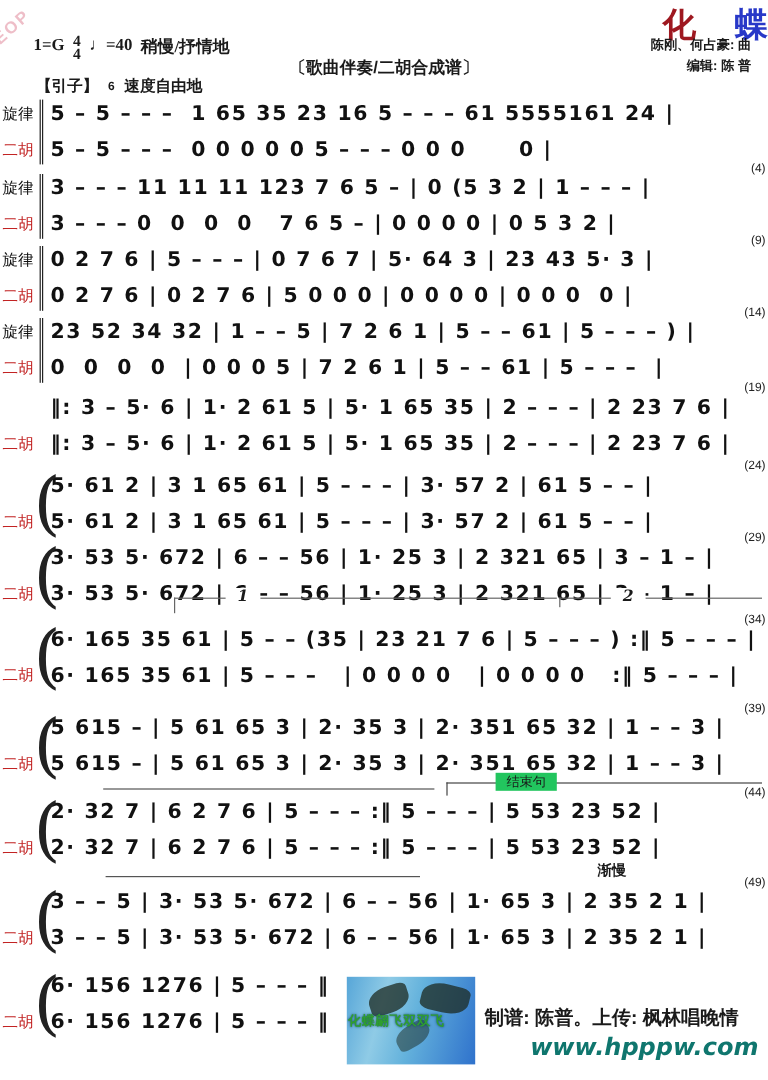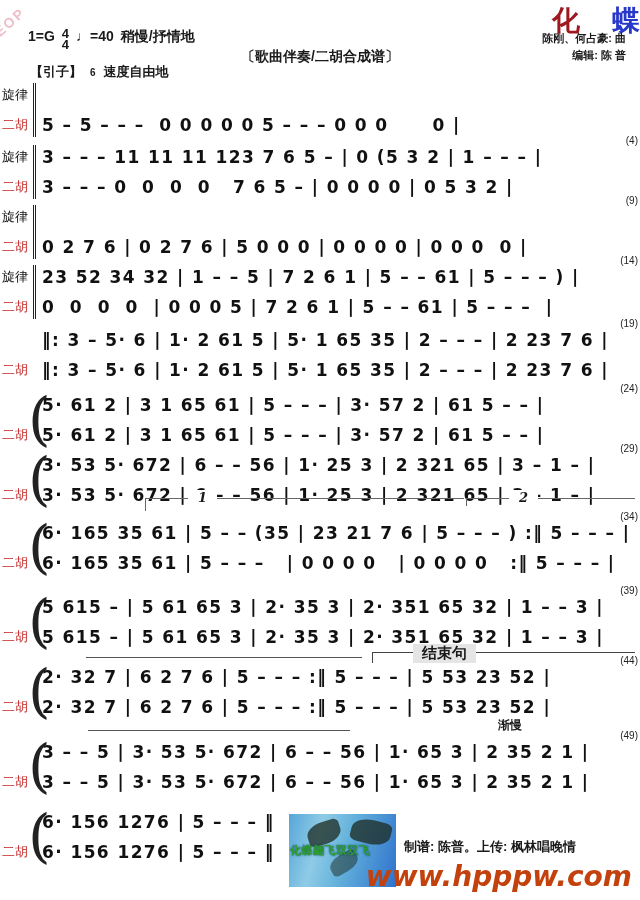--- a/index.html
+++ b/index.html
@@ -5,21 +5,21 @@
   html,body{margin:0;padding:0;background:#fff;}
   .page{position:relative;width:640px;height:900px;background:#fff;overflow:hidden;
         font-family:"Liberation Sans","DejaVu Sans",sans-serif;color:#1a1a1a;}
   .watermark{position:absolute;left:-8px;top:14px;transform:rotate(-42deg);
         color:#e9a9b6;opacity:.75;font-size:14px;font-weight:bold;letter-spacing:2px;}
   .title{position:absolute;top:2px;left:0;width:100%;text-align:right;
         font-size:28px;font-weight:bold;}
   .t1{color:#9e1820;margin-right:32px;}
   .t2{color:#2838c8;}
   .keyline{position:absolute;top:28px;left:28px;font-size:14px;font-weight:bold;
-        display:flex;gap:7px;}
+        display:flex;align-items:center;gap:7px;font-family:Liberation Serif, serif;}
   .ts{display:inline-flex;flex-direction:column;line-height:11px;font-size:13px;
         font-weight:bold;text-align:center;}
   .subtitle{position:absolute;top:48px;left:0;width:100%;text-align:center;
         font-size:14px;font-weight:bold;}
   .credits{position:absolute;top:30px;right:14px;font-size:11px;line-height:17px;
         text-align:right;font-weight:bold;}
   .introline{position:absolute;top:63px;left:30px;font-size:13px;font-weight:bold;
         display:flex;align-items:flex-start;gap:8px;}
   .grace{font-size:10px;margin-top:4px;}
   
@@ -36,39 +36,39 @@
   .mref{position:absolute;right:2px;top:-7px;font-size:10px;color:#222;}
   .mref.inline{right:auto;left:300px;top:-10px;margin-top:36px;}
   
   .volta{position:absolute;border-top:1px solid #666;border-left:1px solid #666;}
   .v1{left:145px;top:498px;width:318px;height:12px;}
   .v2{left:466px;top:498px;width:168px;height:7px;}
   .vnum{position:absolute;top:-9px;left:42px;background:#fff;padding:0 10px;
         font-family:"DejaVu Serif",serif;font-style:italic;font-weight:bold;font-size:13px;}
   .endbracket{position:absolute;left:372px;top:652px;width:262px;height:10px;
         border-top:1px solid #444;border-left:1px solid #444;}
-  .endlabel{position:absolute;top:-9px;left:40px;background:#e5e5e5;padding:0 9px;
-        font-size:15px;font-weight:bold;}
+  .endlabel{position:absolute;top:-9px;left:40px;background:#22c55e;padding:0 9px;
+        font-size:11px;font-weight:normal;}
   .sline{position:absolute;height:1px;background:#555;}
   .sl-a{left:86px;top:657px;width:276px;}
   .sl-b{left:88px;top:730px;width:262px;}
   .rit{position:absolute;left:498px;top:717px;font-size:12px;font-weight:bold;}
   
   .inset{position:absolute;left:289px;top:814px;width:107px;height:73px;overflow:hidden;
         background:linear-gradient(105deg,#57a6d8 0%,#8fcbe6 28%,#64b2dc 52%,#2f72cc 100%);}
   .bfly{position:absolute;background:#1c2a20;opacity:.75;border-radius:50% 20% 50% 20%;}
   .b1{width:34px;height:22px;left:18px;top:8px;transform:rotate(-18deg);}
   .b2{width:40px;height:24px;left:62px;top:6px;transform:rotate(14deg);}
   .b3{width:30px;height:18px;left:40px;top:40px;transform:rotate(-30deg);opacity:.5;}
   .inset-caption{position:absolute;left:1px;top:29px;width:105px;color:#2f9e30;
         font-size:11px;font-weight:bold;letter-spacing:.5px;white-space:nowrap;
         text-shadow:0 0 2px #0a3a5a;}
-  .maker{position:absolute;left:404px;top:838px;font-size:13px;font-weight:bold;}
-  .site{position:absolute;right:8px;top:860px;font-size:28px;font-weight:bold;
-        font-style:italic;color:#c2410c;font-family:"DejaVu Sans",sans-serif;}
+  .maker{position:absolute;left:404px;top:838px;font-size:16px;font-weight:bold;}
+  .site{position:absolute;right:8px;top:860px;font-size:20px;font-weight:bold;
+        font-style:italic;color:#0f766e;font-family:"DejaVu Sans",sans-serif;}
 </style>
 </head>
 <body>
 
 <div class="page">
 
   <div class="watermark">EOP</div>
 
   <div class="title">
     <span class="t1">化</span><span class="t2">蝶</span>
@@ -95,20 +95,21 @@
     <span>【引子】</span>
     <span class="grace">6</span>
     <span>速度自由地</span>
   </div>
 
   <div id="systems">
       <div class="system" style="top: 80px;">
         <div class="dbar"></div>
         <div class="srow">
           <span class="plabel">旋律</span>
+          <span class="notes">5 – 5 – – –  1 65 35 23 16 5 – – – 61 5555161 24 |</span>
         </div>
         <div class="srow">
           <span class="plabel red">二胡</span>
           <span class="notes">5 – 5 – – –  0 0 0 0 0 5 – – – 0 0 0      0 |</span>
         </div>
       </div>
       <div class="system" style="top: 142px;">
         <div class="dbar"></div>
         <div class="srow">
           <span class="plabel">旋律</span>
@@ -117,20 +118,21 @@
         <div class="srow">
           <span class="plabel red">二胡</span>
           <span class="notes">3 – – – 0  0  0  0   7 6 5 – | 0 0 0 0 | 0 5 3 2 |</span>
         </div>
         <span class="mref">(4)</span>
       </div>
       <div class="system" style="top: 202px;">
         <div class="dbar"></div>
         <div class="srow">
           <span class="plabel">旋律</span>
+          <span class="notes">0 2 7 6 | 5 – – – | 0 7 6 7 | 5· 64 3 | 23 43 5· 3 |</span>
         </div>
         <div class="srow">
           <span class="plabel red">二胡</span>
           <span class="notes">0 2 7 6 | 0 2 7 6 | 5 0 0 0 | 0 0 0 0 | 0 0 0  0 |</span>
         </div>
         <span class="mref">(9)</span>
       </div>
       <div class="system" style="top: 262px;">
         <div class="dbar"></div>
         <div class="srow">

